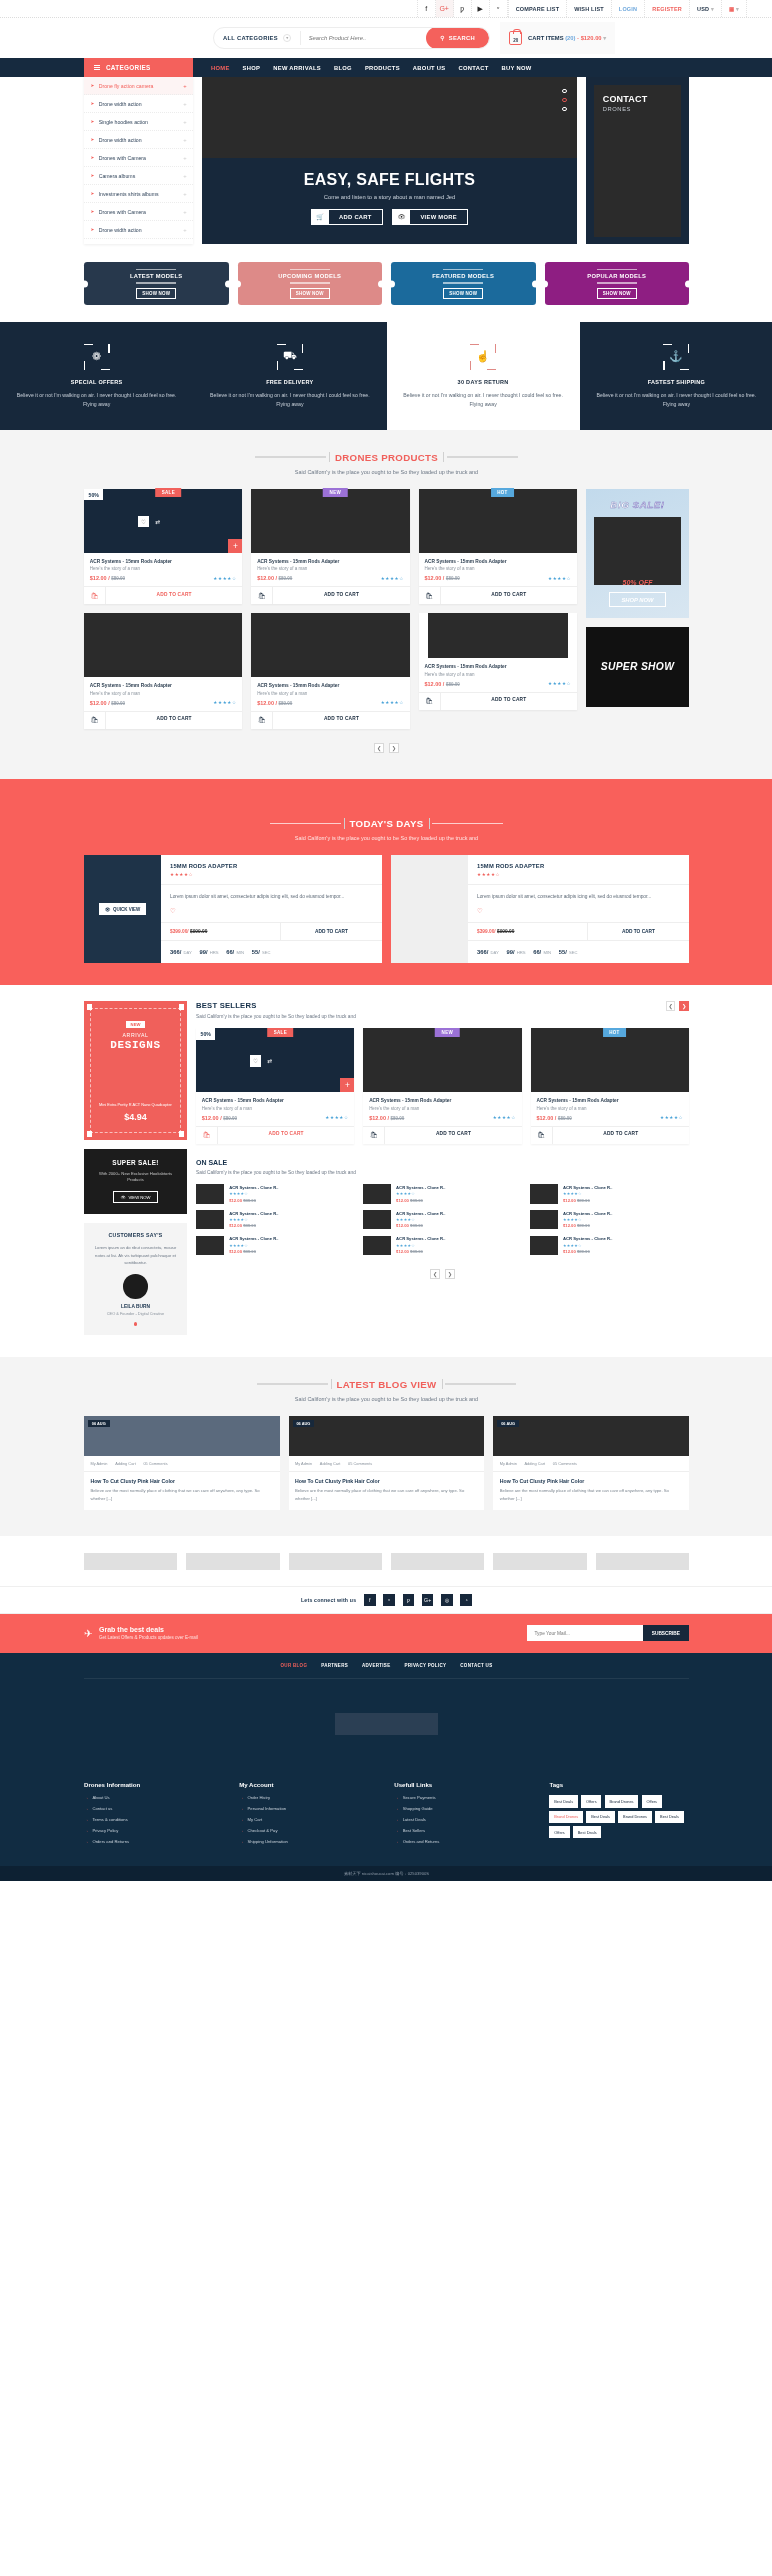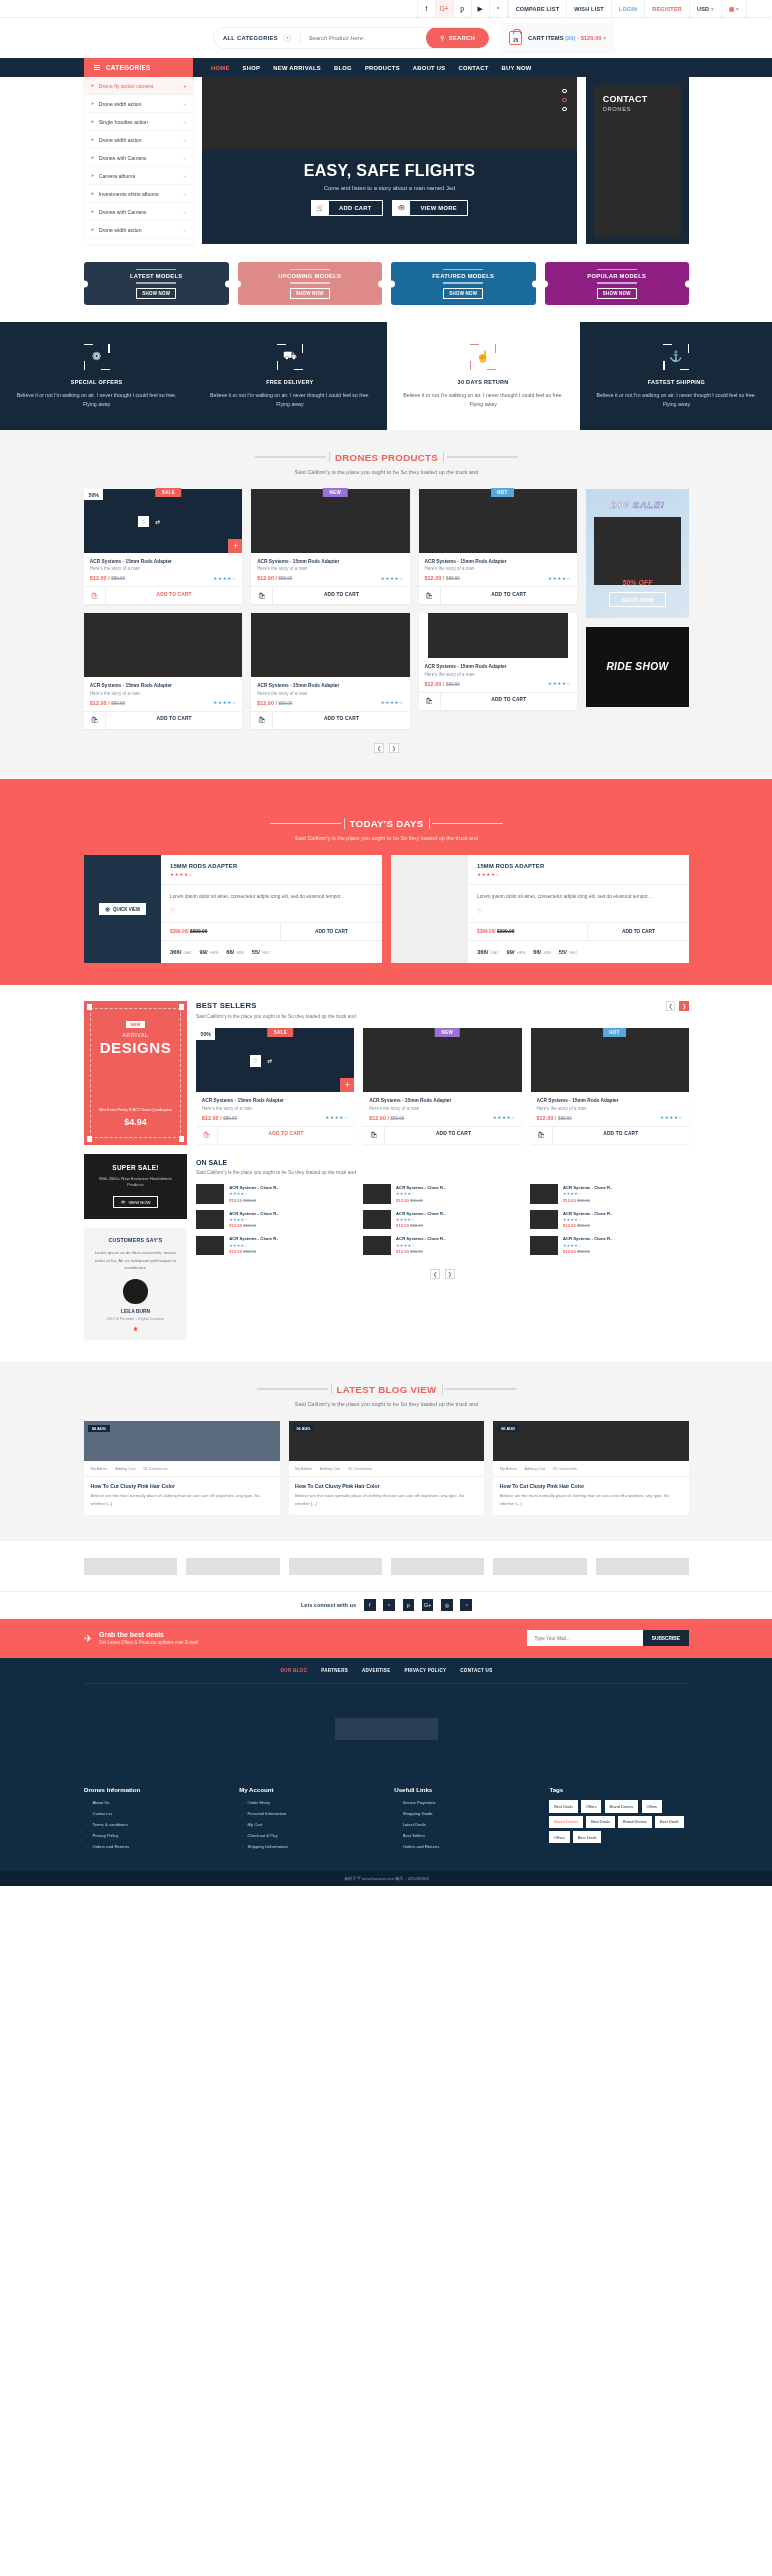--- a/index.html
+++ b/index.html
@@ -54,21 +54,21 @@
 
   
   .hero { display:flex; gap:9px; padding-top:0; }
   .catpanel { width:109px; background:#fff; box-shadow:0 0.6px 2.6px rgba(0,0,0,.07); }
   .catpanel li { display:flex; align-items:center; padding:5.5px 6.4px; border-bottom:0.6px dotted #ececec; font-size:5.2px; gap:4.5px; color:#33465c;}
   .catpanel li.act { background:#fdf4f4; color:#f4615c; }
   .catpanel li .arr { color:#f4615c; font-size:4.5px; }
   .catpanel li .pl { margin-left:auto; color:#cfcfcf; font-size:5.8px; }
   .catpanel li.act .pl { color:#f4615c; }
   .slider { flex:1; background:#2b2b2b; height:167px; position:relative; display:flex; flex-direction:column; justify-content:flex-end;}
-  .slide-bot { background:#17283b; padding:13px 0 28px; text-align:center; }
+  .slide-bot { background:#17283b; padding:13px 0 19px; text-align:center; }
   .slide-bot h2 { color:#fff; font-size:16px; letter-spacing:0.3px; }
   .slide-bot p { color:#cdd5de; font-size:5.8px; margin-top:4.5px; }
   .slide-btns { display:flex; gap:9px; justify-content:center; margin-top:9px; }
   .sbtn { display:flex; align-items:center; border:0.6px solid #fff; }
   .sbtn .ic { background:#fff; padding:3.2px 4.5px; font-size:6.4px; color:#f4615c; }
   .sbtn .tx { color:#fff; font-size:5.8px; font-weight:bold; padding:0 10.3px; letter-spacing:0.3px; }
   .dots { position:absolute; right:10.3px; top:11.6px; display:flex; flex-direction:column; gap:4.5px; }
   .dots i { width:4.5px;height:4.5px;border-radius:50%;border:1px solid #fff;display:block; }
   .dots i.on { border-color:#d9534f; }
   .sidebanner { width:103px; background:#17283b; padding:7.7px; height:167px; }
@@ -173,21 +173,21 @@
   .deal .i4 { display:flex; gap:7.7px; padding:6.4px 9px; }
   .deal .i4 b { font-size:5.8px; } .deal .i4 u { font-size:4.2px; color:#9aa3ad; text-decoration:none; }
 
   
   .bsrow { display:flex; gap:9px; padding-top:16.7px; }
   .leftcol { width:103px; }
   .arrival { background:#f0605b; padding:6.4px; position:relative; }
   .arrival .inner { border:0.6px dashed rgba(255,255,255,.6); padding:10.3px 7.7px; text-align:center; }
   .arrival .tag { background:#fff; color:#f0605b; font-size:4.2px; font-weight:bold; padding:1.3px 4.5px; display:inline-block;}
   .arrival .ar { color:#fff; font-size:5.2px; letter-spacing:0.6px; margin-top:3.2px; }
-  .arrival h3 { color:#fff; font-size:15px; letter-spacing:0.6px; margin:1.3px 0 7.7px; }
+  .arrival h3 { color:#fff; font-size:11px; letter-spacing:0.6px; margin:1.3px 0 7.7px;font-family:Liberation Mono, monospace; }
   .arrival .ph { height:37px; background:transparent; }
   .arrival .sm { color:#fff; font-size:3.9px; margin-top:6.4px; line-height:1.6;}
   .arrival .pr { color:#fff; font-size:9px; font-weight:bold; margin-top:3.9px; }
   .arrival .cor { position:absolute;width:5.8px;height:5.8px;background:#fff;}
   .supersale { background:#1c1c1c; padding:10.3px 7.7px; text-align:center; margin-top:9px; }
   .supersale h4 { color:#fff; font-size:6.4px; letter-spacing:0.3px; }
   .supersale p { color:#c7c7c7; font-size:4.2px; margin:4.5px 0 7px; line-height:1.6;}
   .supersale .sn { border:0.6px solid #fff; color:#fff; font-size:4.2px; padding:2.6px 6.4px; display:inline-flex; gap:2.6px; align-items:center;}
   .cust { background:#f4f4f4; padding:9px 7.7px; margin-top:9px; text-align:center; }
   .cust h4 { font-size:5.2px; letter-spacing:0.3px; margin-bottom:6.4px; }
@@ -625,21 +625,21 @@
       </div>
 
       <div class="pcol" style="flex:0 0 103px">
         <div class="bigsale">
           <div class="bs"><span>BIG</span> <em>SALE!</em></div>
           <div class="ph"></div>
           <div class="off">50% OFF</div>
           <div class="sn">SHOP NOW</div>
         </div>
         <div class="rideshow" style="height:80px">
-          <span>RIDE SHOW</span>
+          <span>SUPER SHOW</span>
         </div>
       </div>
     </div>
 
     <div class="pager">
       <span>❮</span>
       <span>❯</span>
     </div>
   </div>
 </div>

